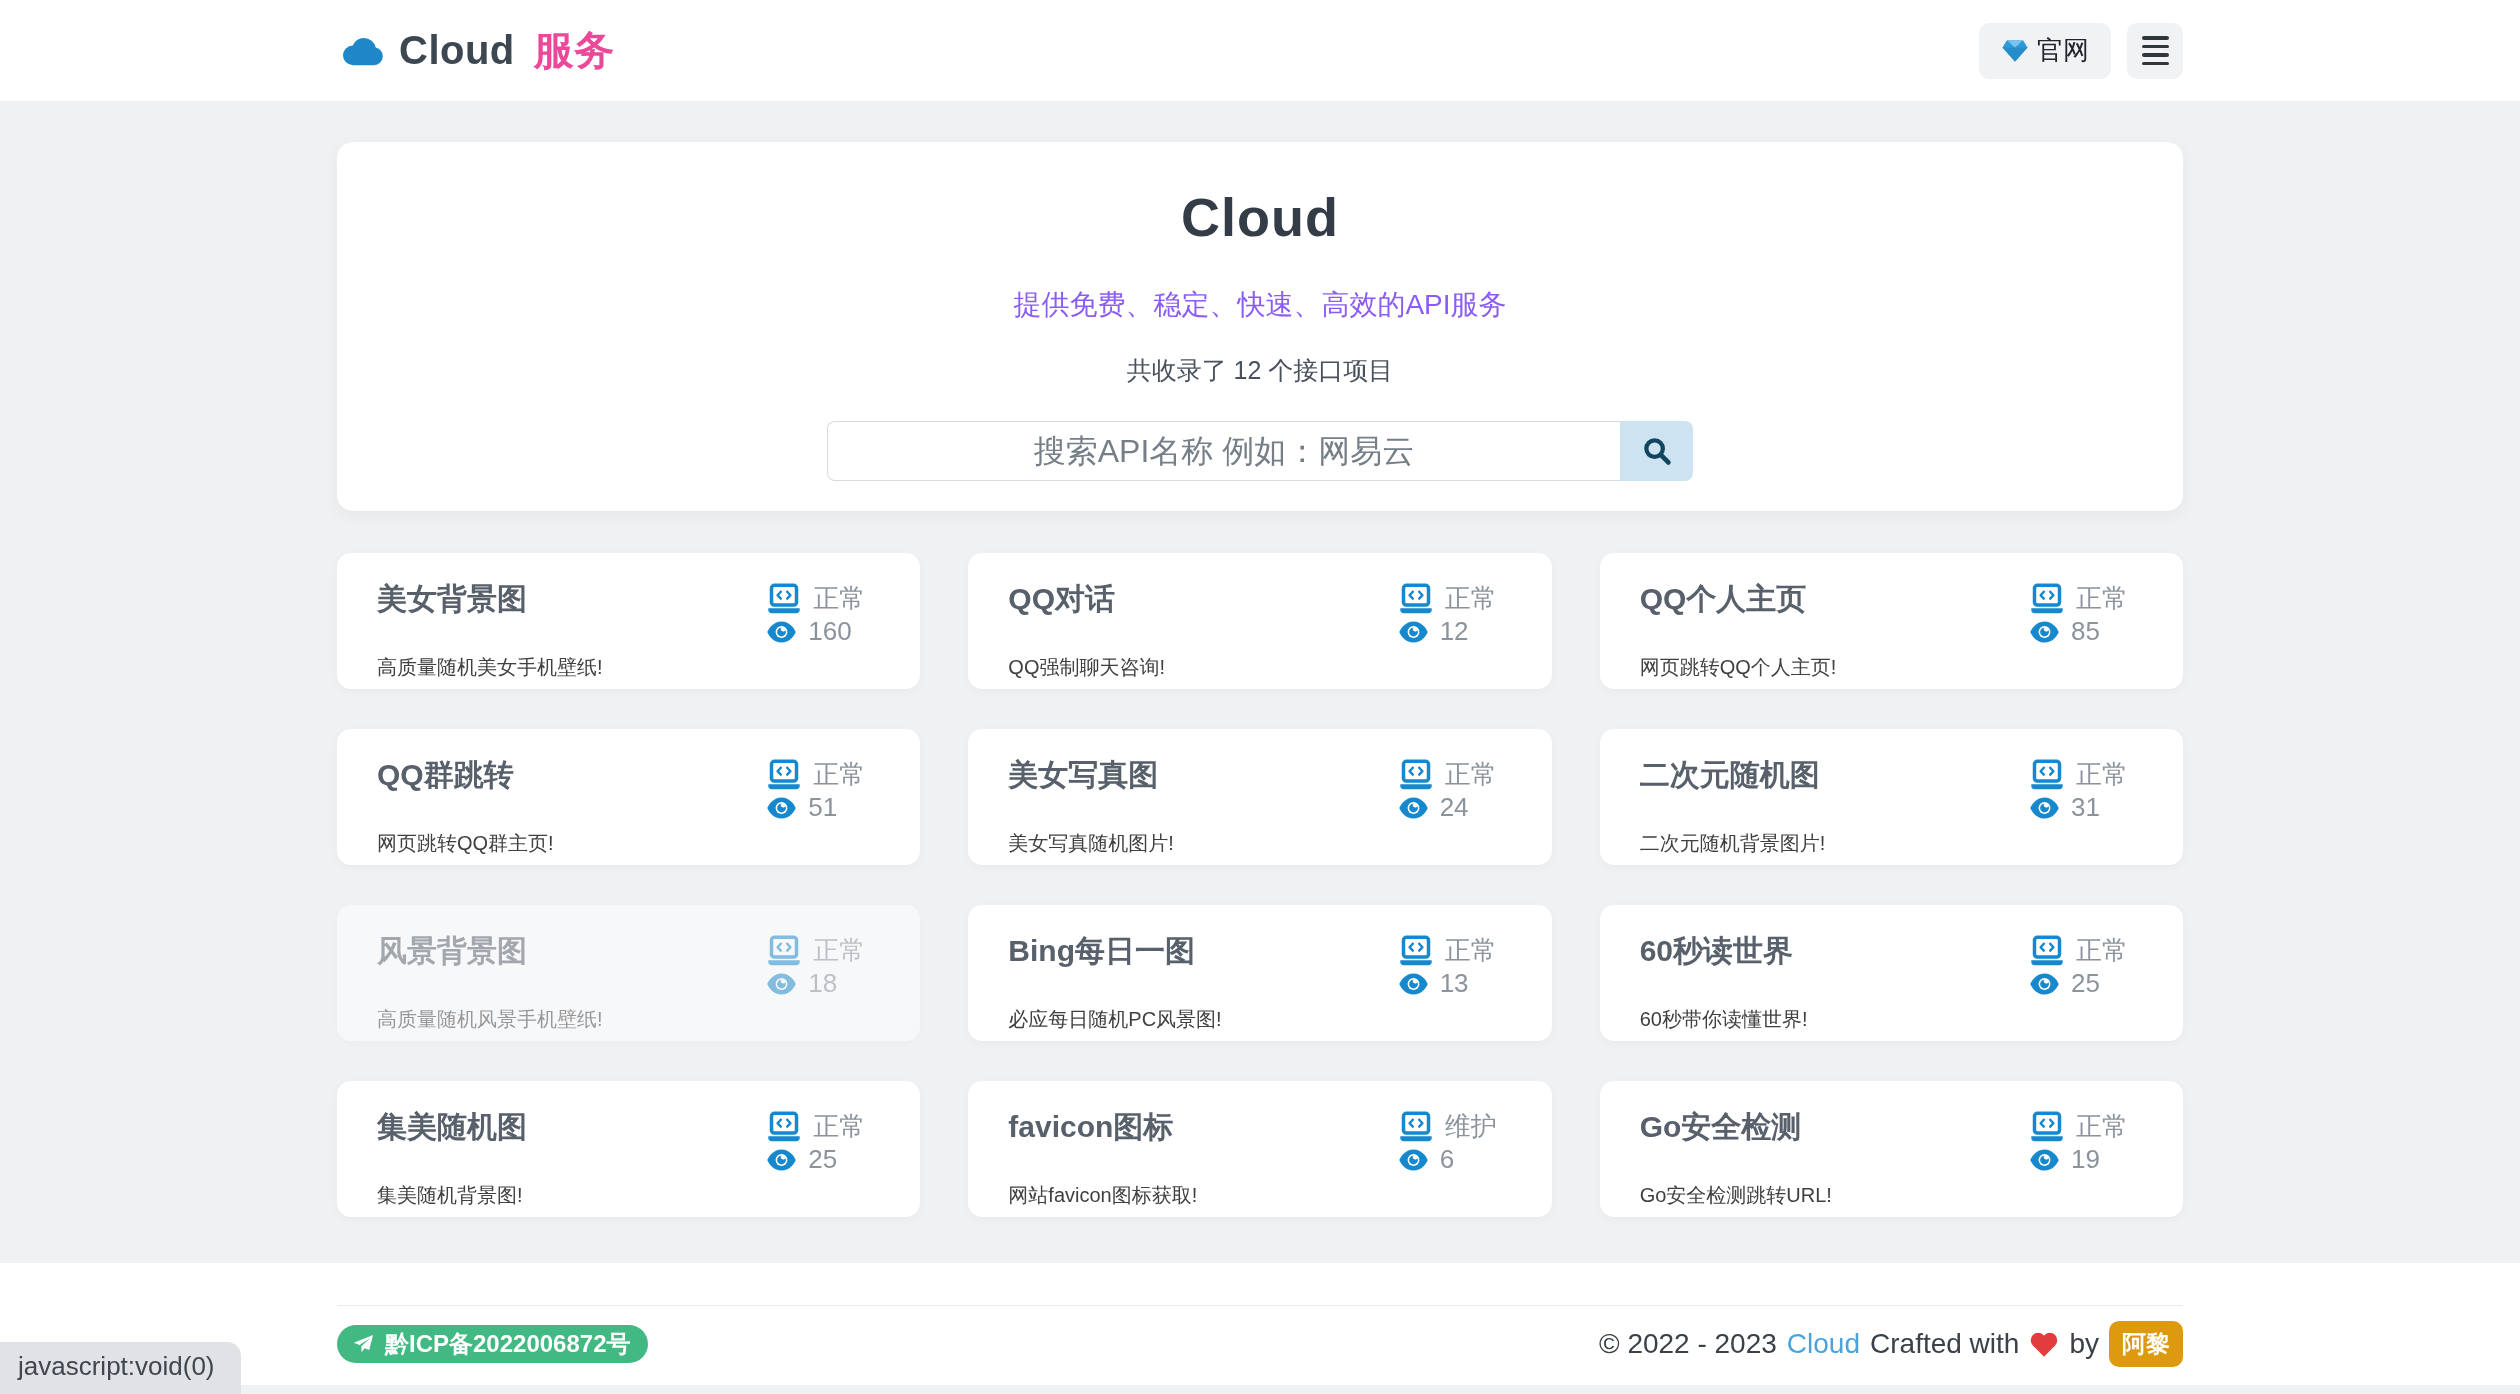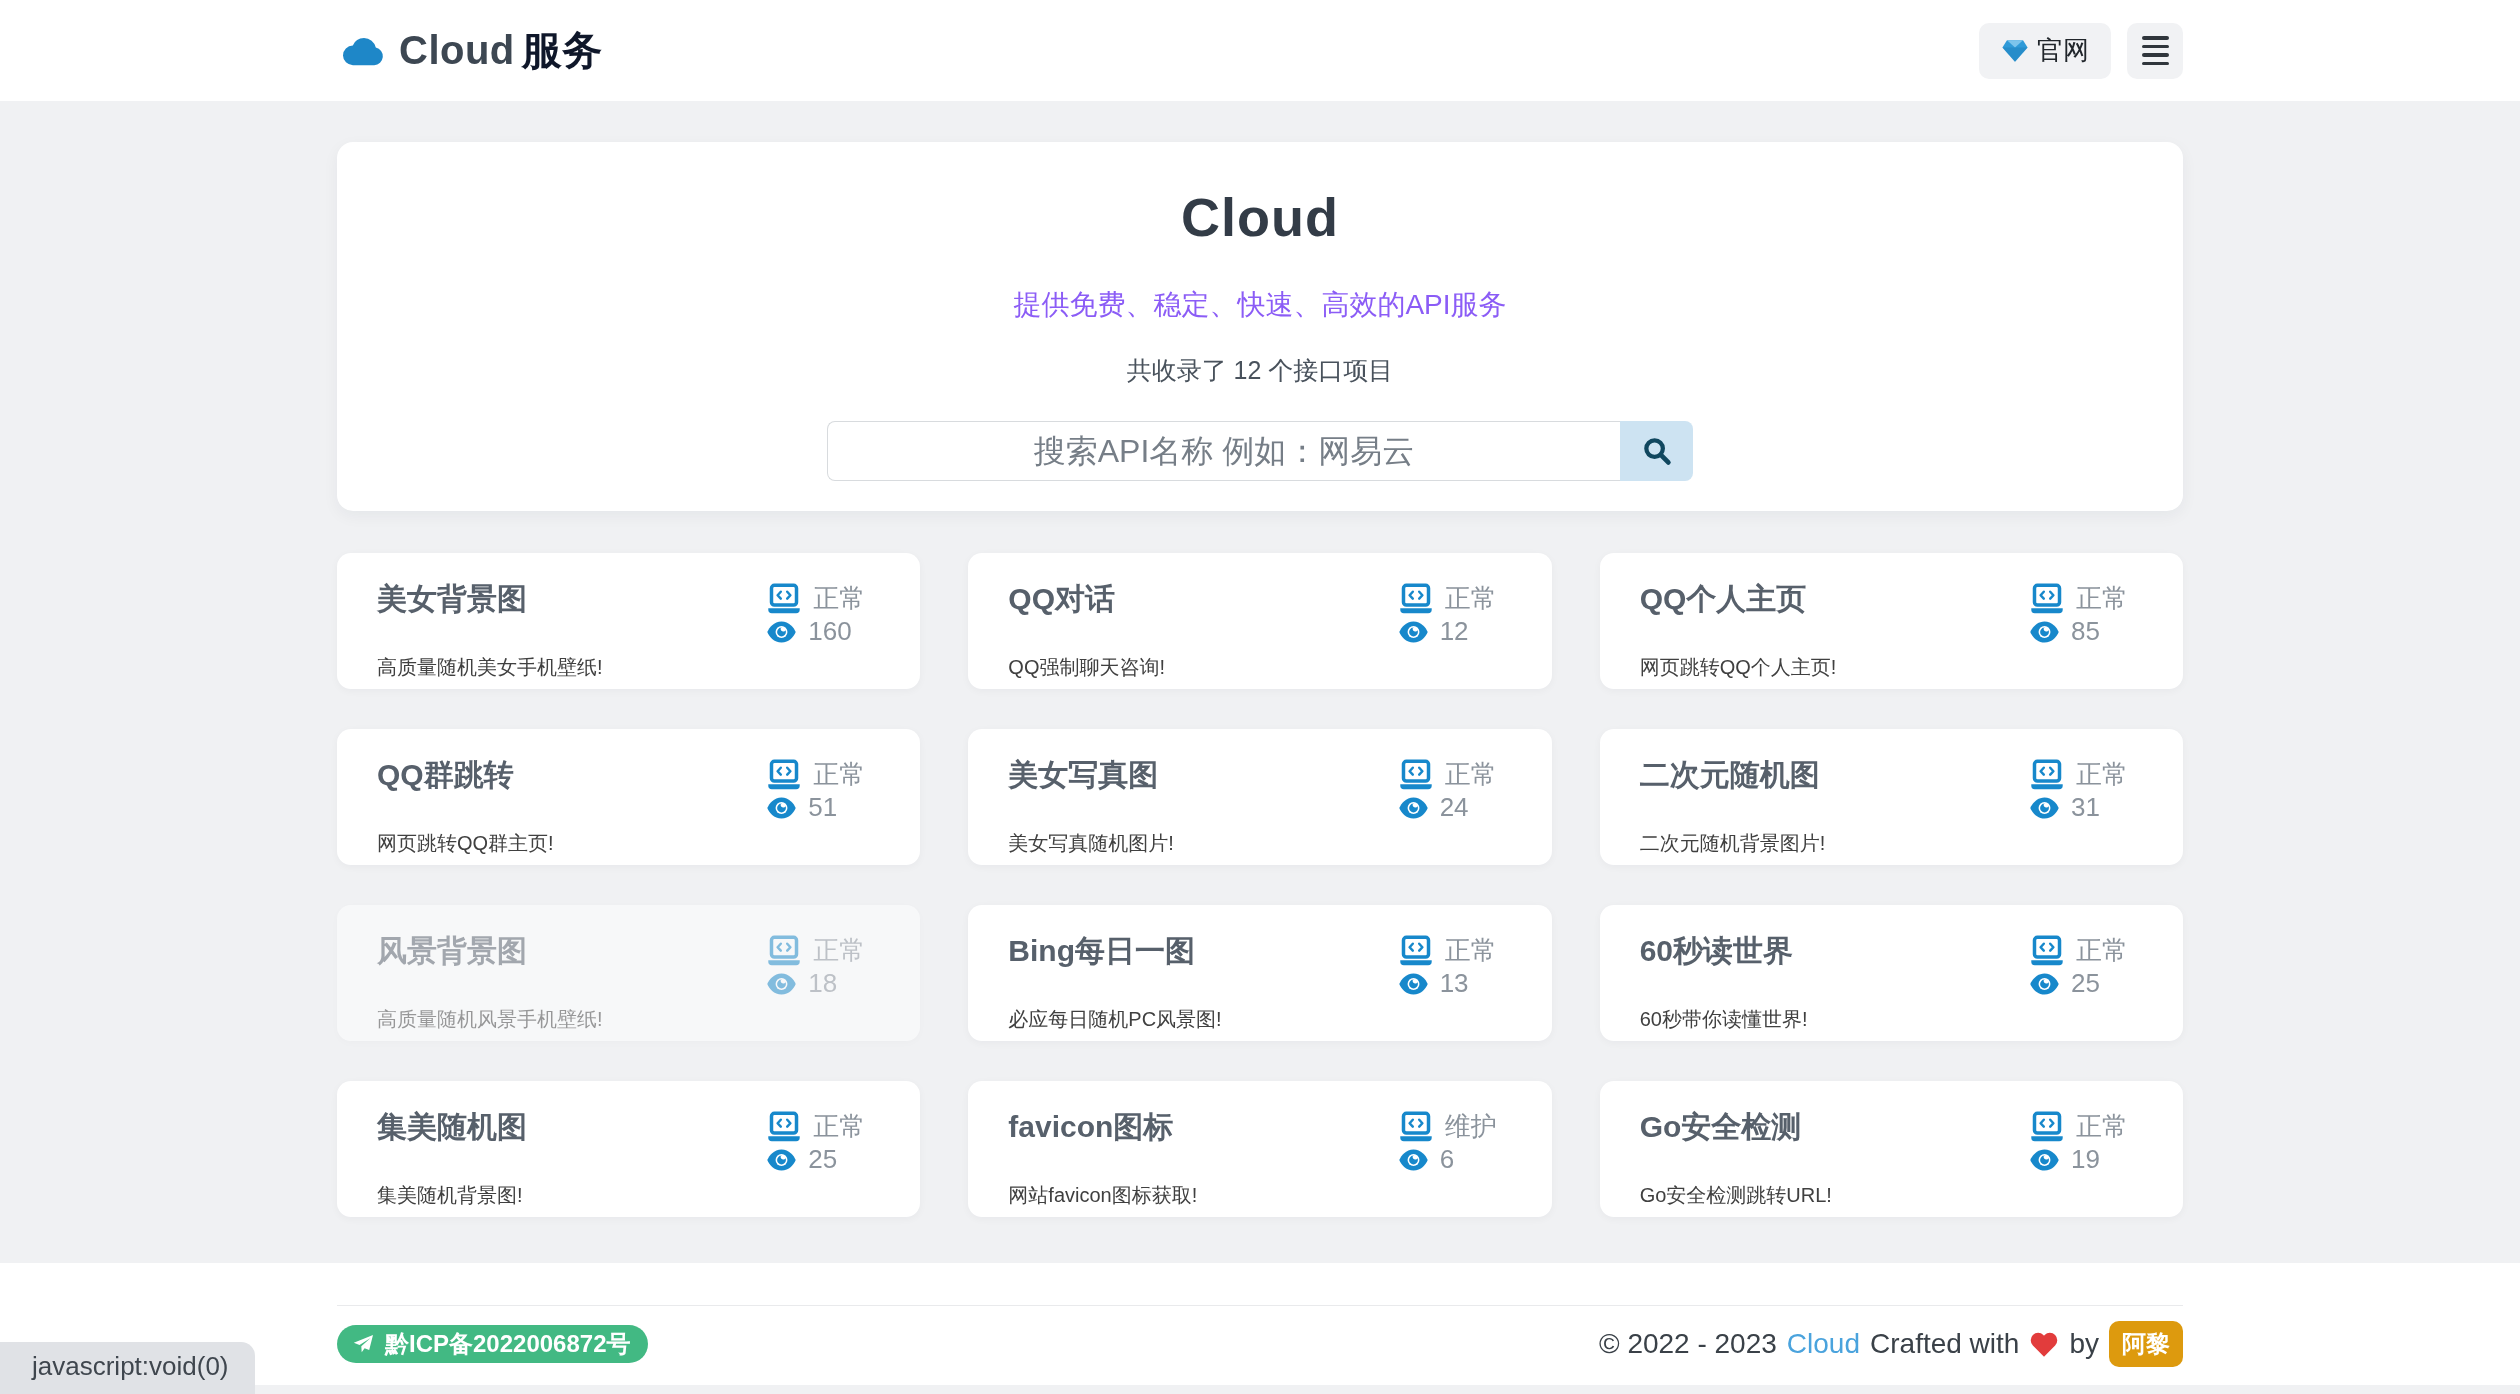--- a/index.html
+++ b/index.html
@@ -9,21 +9,21 @@
     background:#f0f1f3; color:#3a434d; overflow:hidden; position:relative;
   }
   .container { width:1846px; margin:0 auto; }
 
   
   .header { background:#ffffff; height:101px; }
   .header-inner { display:flex; align-items:center; justify-content:space-between; height:100%; }
   .logo { display:flex; align-items:center; gap:14px; cursor:pointer; }
   .logo-cloud { width:48px; height:36px; }
   .logo-text { font-size:40px; font-weight:700; color:#3d4752; letter-spacing:0.5px; }
-  .logo-text .zh { color:#0f172a; margin-left:7px; }
+  .logo-text .zh { color:#ec4899; margin-left:19px; }
   .header-actions { display:flex; align-items:center; gap:16px; }
   .btn-light { display:flex; align-items:center; gap:8px; background:#f1f2f4;
     border:none; border-radius:10px; padding:0 22px; height:56px; font-size:26px;
     color:#21262b; font-family:inherit; cursor:pointer; }
   .btn-square { width:56px; justify-content:center; padding:0; }
   .burger { display:flex; flex-direction:column; gap:5px; }
   .burger span { display:block; width:27px; height:3.5px; background:#30363c; border-radius:2px; }
 
   
   .main { background:#f0f1f3; height:1162px; overflow:hidden; }
@@ -63,21 +63,21 @@
     color:#ffffff; font-size:24px; font-weight:700; border-radius:19px; height:38px;
     padding:0 18px 0 14px; cursor:pointer; }
   .copyright { display:flex; align-items:center; gap:10px; font-size:28px; color:#3a4148; }
   .copyright .brand { color:#4aa3dd; cursor:pointer; }
   .author-badge { background:#dd9a0e; color:#ffffff; font-size:24px; font-weight:700;
     border-radius:10px; padding:7px 13px; cursor:pointer; }
   .heart { width:30px; height:27px; }
 
   
   .status-bubble { position:absolute; left:0; bottom:0; background:#e0e2e6;
-    color:#3f464e; font-size:26px; padding:9px 26px 12px 32px;
+    color:#3f464e; font-size:26px; padding:9px 26px 12px 18px;
     border-radius:0 14px 0 0; }
 </style>
 </head>
 <body>
 
 <header class="header">
   <div class="container header-inner">
     <div class="logo">
       <svg class="logo-cloud" viewBox="0 0 24 17">
         <path fill="#1e87c8" d="M19.4 6.8A6.1 6.1 0 0 0 13.5 2a6.05 6.05 0 0 0-5.6 3.8A4.9 4.9 0 0 0 3 10.7 4.95 4.95 0 0 0 8 15.6h10.6a4.45 4.45 0 0 0 .8-8.8z"></path>

